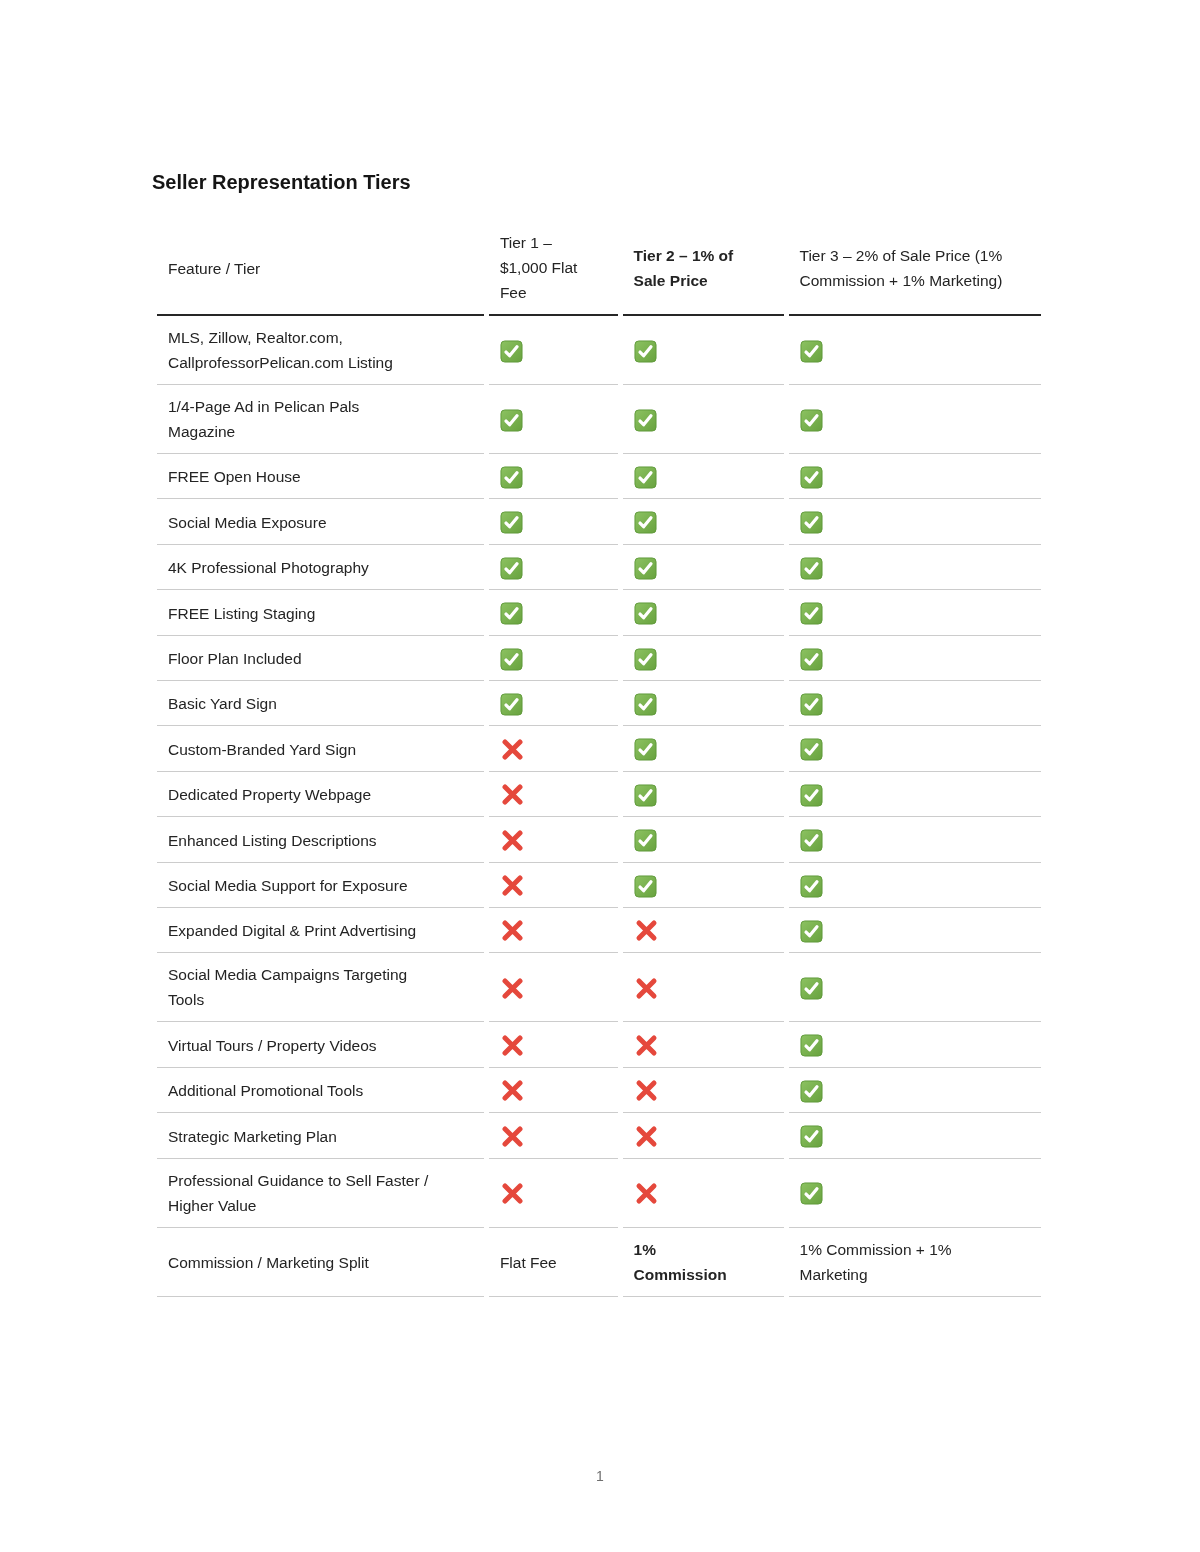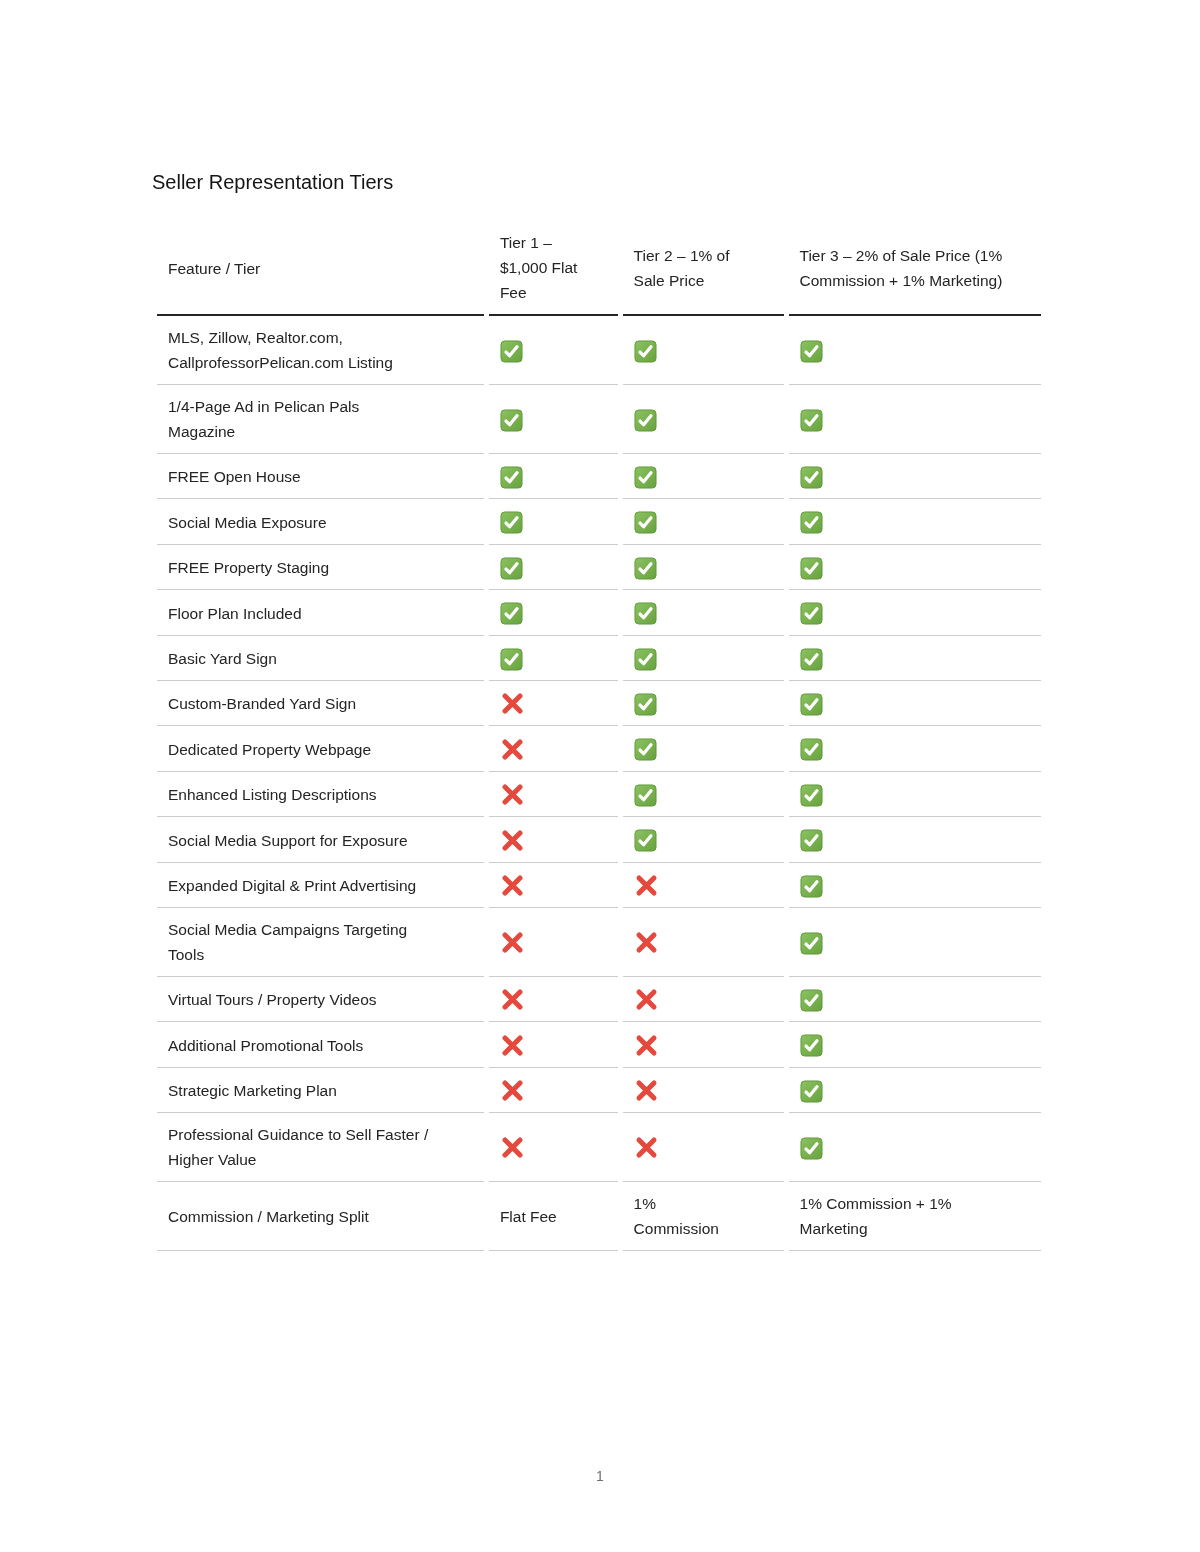--- a/index.html
+++ b/index.html
@@ -5,21 +5,21 @@
   html,body{margin:0;padding:0;background:#ffffff;}
   body{
     width:1200px;height:1552px;position:relative;
     font-family:"Liberation Sans","DejaVu Sans",sans-serif;
     color:#222222;
     -webkit-font-smoothing:antialiased;
   }
   .sheet{position:absolute;inset:0;background:#ffffff;}
   .content{position:absolute;left:152px;top:168px;width:894px;}
   .doc-title{
-    font-size:20px;font-weight:400;color:#151515;
+    font-size:20px;font-weight:700;color:#151515;
     line-height:28px;margin:0;
   }
   table.tiers{
     margin-top:23px;
     border-collapse:separate;border-spacing:5px 0;
     table-layout:fixed;width:894px;
     font-size:15.5px;line-height:25px;color:#242424;
   }
   col.c-feature{width:325px;}
   col.c-t1{width:128px;}
@@ -28,21 +28,21 @@
   th,td{
     text-align:left;font-weight:400;vertical-align:middle;
     padding:9px 8px 9px 11px;
     border-bottom:1px solid #cccccc;
     overflow:hidden;
   }
   th{border-bottom:2px solid #262626;padding-top:11px;}
   .cell-text{display:inline-block;vertical-align:middle;}
   .col-feature .cell-text{max-width:262px;}
   .col-t1 .cell-text{max-width:90px;}
-  .col-t2 .cell-text{max-width:104px;}
+  .col-t2 .cell-text{max-width:104px;font-weight:bold;}
   .col-t3 .cell-text{max-width:220px;}
   .mark{display:inline-block;vertical-align:middle;}
   .footer{
     position:absolute;left:0;top:1468px;width:1200px;
     text-align:center;font-size:14px;color:#6e6e6e;
   }
 </style>
 </head>
 <body>
 
@@ -137,21 +137,36 @@
             <td class="col-t2"><svg width="23" height="23" viewBox="0 0 24 24" class="mark">
                 <rect x="1" y="1" width="22" height="22" rx="4" fill="url(#checkGrad)" stroke="#5f9a39" stroke-width="1"></rect>
                 <path d="M6.3 12.6 L10 16.4 L17.7 7.0" fill="none" stroke="#ffffff" stroke-width="3.4" stroke-linecap="round" stroke-linejoin="round"></path>
               </svg></td>
             <td class="col-t3"><svg width="23" height="23" viewBox="0 0 24 24" class="mark">
                 <rect x="1" y="1" width="22" height="22" rx="4" fill="url(#checkGrad)" stroke="#5f9a39" stroke-width="1"></rect>
                 <path d="M6.3 12.6 L10 16.4 L17.7 7.0" fill="none" stroke="#ffffff" stroke-width="3.4" stroke-linecap="round" stroke-linejoin="round"></path>
               </svg></td>
           </tr>
           <tr>
-            <td class="col-feature"><span class="cell-text">FREE Property Staging</span></td>
+            <td class="col-feature"><span class="cell-text">4K Professional Photography</span></td>
+            <td class="col-t1"><svg width="23" height="23" viewBox="0 0 24 24" class="mark">
+                <rect x="1" y="1" width="22" height="22" rx="4" fill="url(#checkGrad)" stroke="#5f9a39" stroke-width="1"></rect>
+                <path d="M6.3 12.6 L10 16.4 L17.7 7.0" fill="none" stroke="#ffffff" stroke-width="3.4" stroke-linecap="round" stroke-linejoin="round"></path>
+              </svg></td>
+            <td class="col-t2"><svg width="23" height="23" viewBox="0 0 24 24" class="mark">
+                <rect x="1" y="1" width="22" height="22" rx="4" fill="url(#checkGrad)" stroke="#5f9a39" stroke-width="1"></rect>
+                <path d="M6.3 12.6 L10 16.4 L17.7 7.0" fill="none" stroke="#ffffff" stroke-width="3.4" stroke-linecap="round" stroke-linejoin="round"></path>
+              </svg></td>
+            <td class="col-t3"><svg width="23" height="23" viewBox="0 0 24 24" class="mark">
+                <rect x="1" y="1" width="22" height="22" rx="4" fill="url(#checkGrad)" stroke="#5f9a39" stroke-width="1"></rect>
+                <path d="M6.3 12.6 L10 16.4 L17.7 7.0" fill="none" stroke="#ffffff" stroke-width="3.4" stroke-linecap="round" stroke-linejoin="round"></path>
+              </svg></td>
+          </tr>
+          <tr>
+            <td class="col-feature"><span class="cell-text">FREE Listing Staging</span></td>
             <td class="col-t1"><svg width="23" height="23" viewBox="0 0 24 24" class="mark">
                 <rect x="1" y="1" width="22" height="22" rx="4" fill="url(#checkGrad)" stroke="#5f9a39" stroke-width="1"></rect>
                 <path d="M6.3 12.6 L10 16.4 L17.7 7.0" fill="none" stroke="#ffffff" stroke-width="3.4" stroke-linecap="round" stroke-linejoin="round"></path>
               </svg></td>
             <td class="col-t2"><svg width="23" height="23" viewBox="0 0 24 24" class="mark">
                 <rect x="1" y="1" width="22" height="22" rx="4" fill="url(#checkGrad)" stroke="#5f9a39" stroke-width="1"></rect>
                 <path d="M6.3 12.6 L10 16.4 L17.7 7.0" fill="none" stroke="#ffffff" stroke-width="3.4" stroke-linecap="round" stroke-linejoin="round"></path>
               </svg></td>
             <td class="col-t3"><svg width="23" height="23" viewBox="0 0 24 24" class="mark">
                 <rect x="1" y="1" width="22" height="22" rx="4" fill="url(#checkGrad)" stroke="#5f9a39" stroke-width="1"></rect>

